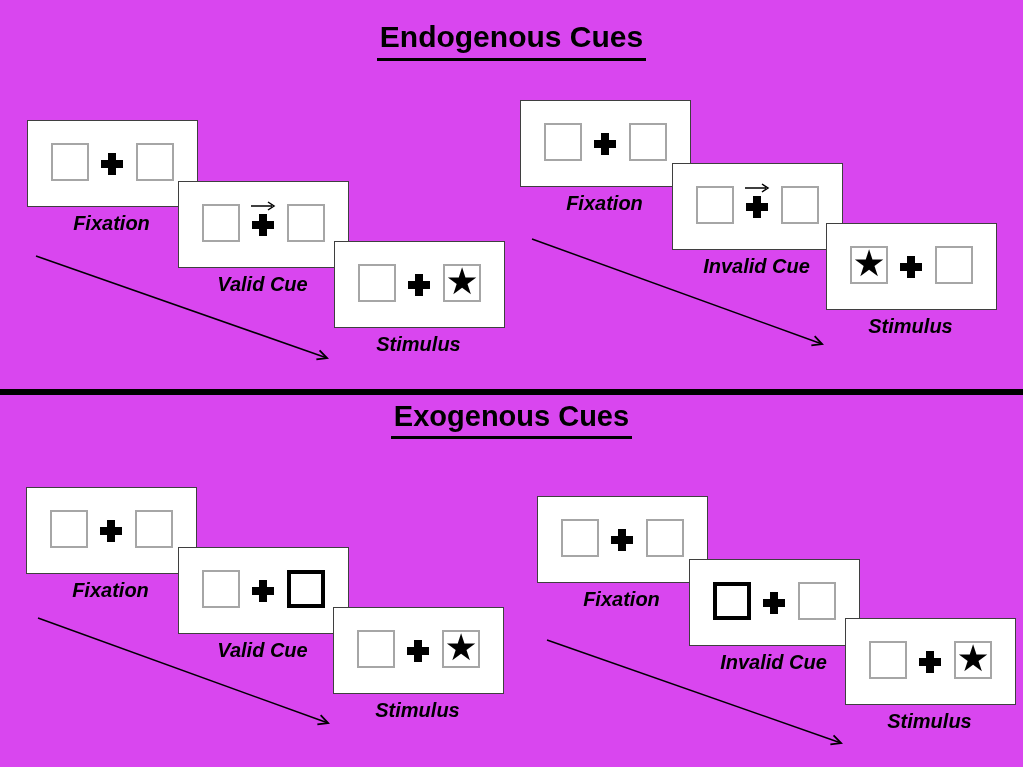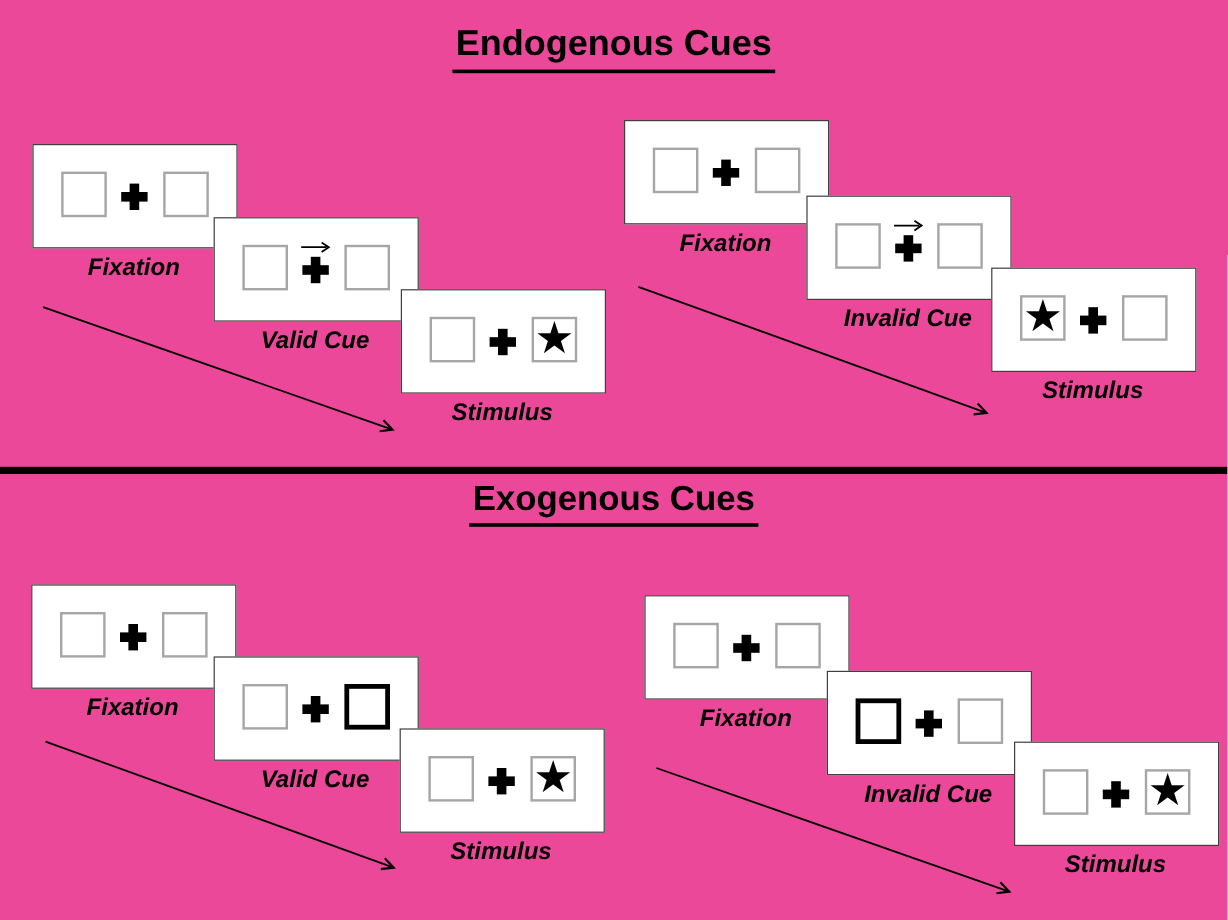--- a/index.html
+++ b/index.html
@@ -1,17 +1,17 @@
 <!DOCTYPE html>
 <html><head>
 <meta charset="utf-8">
 <style>
   html,body{margin:0;padding:0;background:#fff;}
   #stage{
-    position:relative;width:1023px;height:767px;background:#ec4899;
+    position:relative;width:1023px;height:767px;background:#d946ef;
     font-family:"Liberation Sans",sans-serif;overflow:hidden;color:#000;
   }
   .title{position:absolute;left:0;width:100%;text-align:center;margin:0;font-weight:bold;}
   #title-endo{top:20px;font-size:30px;}
   #title-exo{top:400px;font-size:29px;}
   .title .u{display:inline-block;border-bottom:3px solid #000;padding:0 3px 3px 3px;line-height:1.15;}
   .divider{position:absolute;left:0;top:389px;width:1023px;height:6px;background:#000;}
 
   .flow{position:absolute;left:0;top:0;}
 

